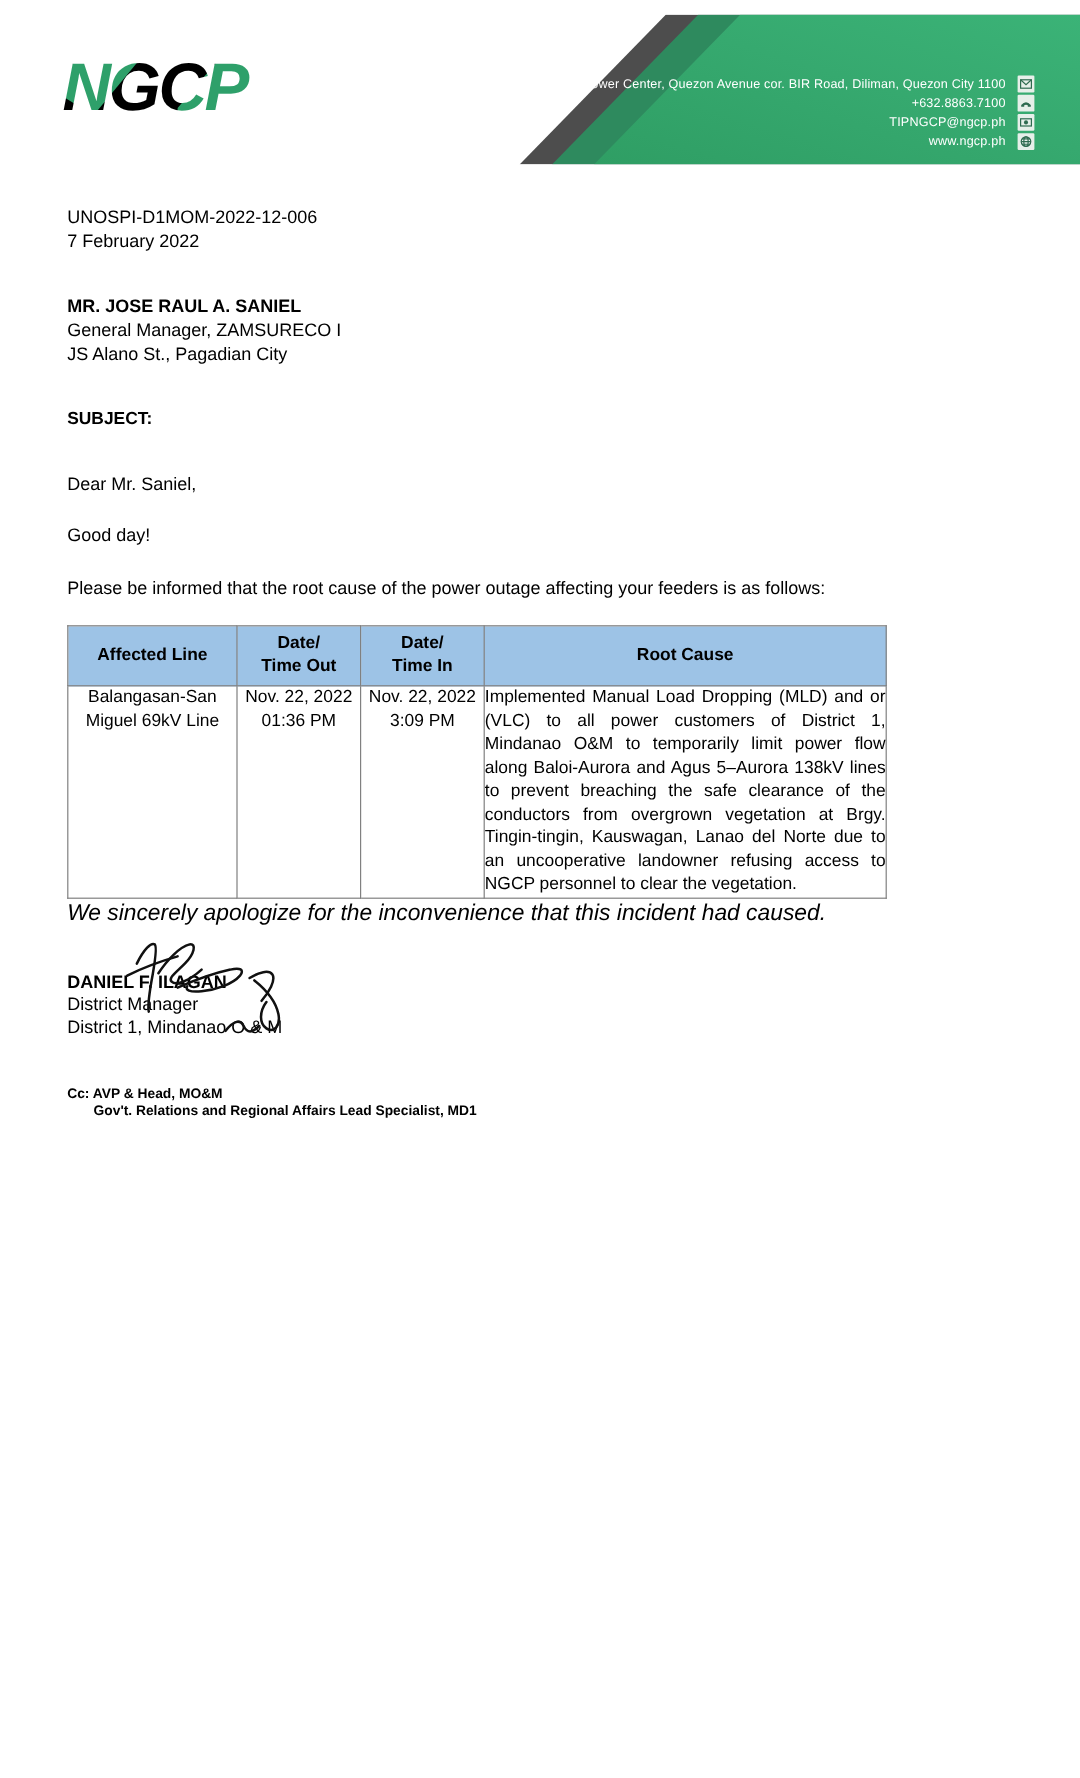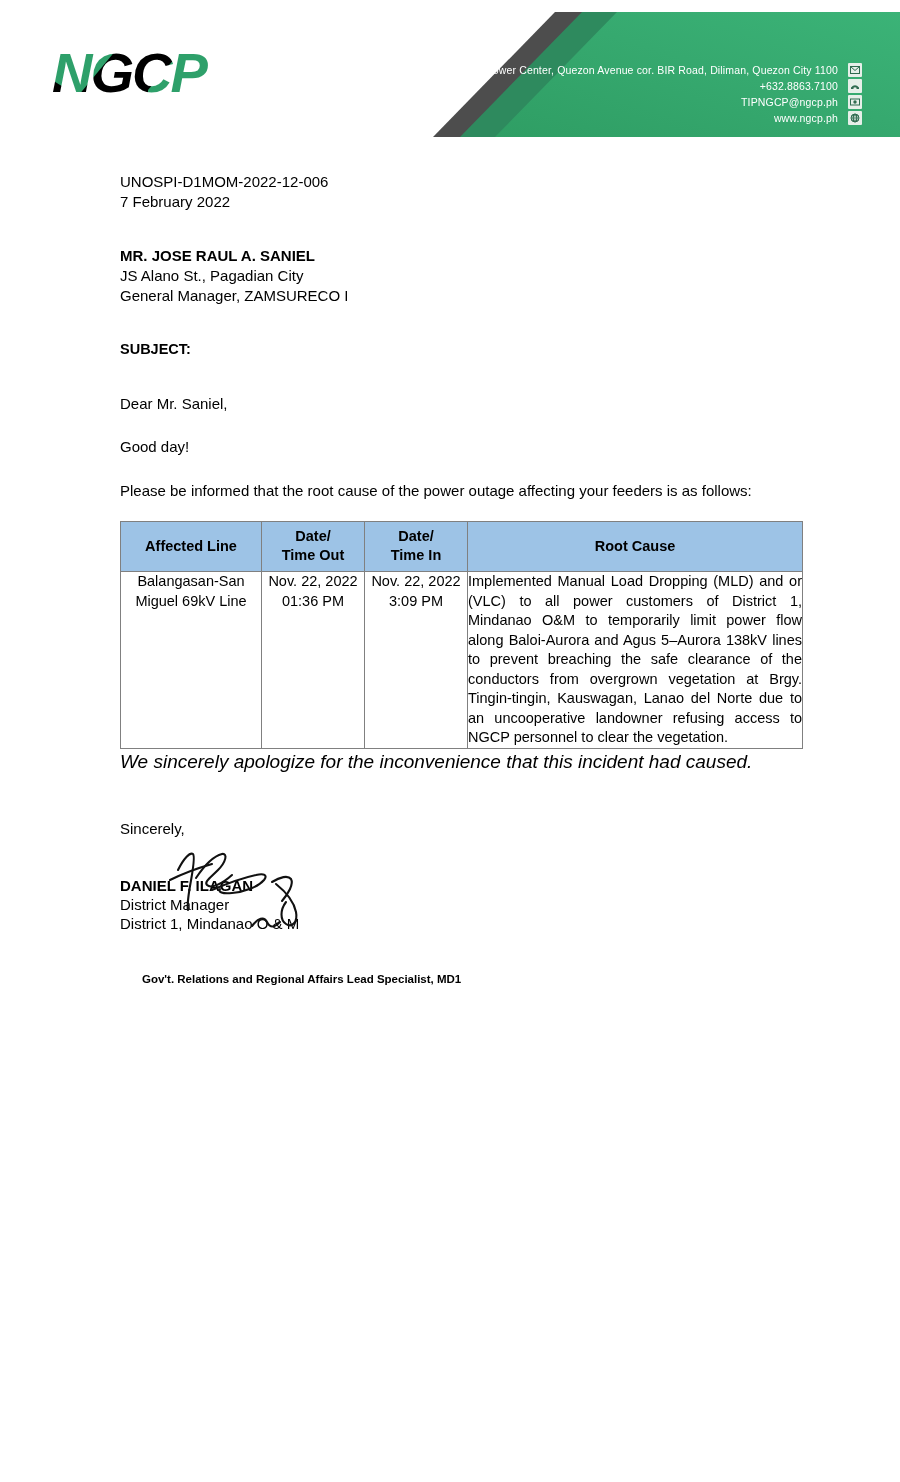--- a/index.html
+++ b/index.html
@@ -69,21 +69,21 @@
     justify-content: center;
     color: #2f6b50;
   }
 
   
   .doc {
     position: absolute;
     left: 0;
     top: 150px;
     width: 900px;
-    padding: 0 120px;
+    padding: 0 56px;
   }
 
   .ref-block { margin-top: 22px; font-size: 15px; line-height: 20px; }
 
   .addressee { margin-top: 34px; font-size: 15px; line-height: 20px; }
   .addressee .name { font-weight: bold; }
 
   .subject {
     margin-top: 33px;
     display: flex;
@@ -244,22 +244,22 @@
 
 <div class="doc">
 
   <div class="ref-block">
     <div>UNOSPI-D1MOM-2022-12-006</div>
     <div>7 February 2022</div>
   </div>
 
   <div class="addressee">
     <div class="name">MR. JOSE RAUL A. SANIEL</div>
+    <div>General Manager, ZAMSURECO I</div>
     <div>JS Alano St., Pagadian City</div>
-    <div>General Manager, ZAMSURECO I</div>
   </div>
 
   <div class="subject">
     <div class="slabel">SUBJECT:</div>
   </div>
 
   <div class="salutation">Dear Mr. Saniel,</div>
   <div class="goodday">Good day!</div>
   <div class="lead">Please be informed that the root cause of the power outage affecting your feeders is as follows:</div>
 
@@ -301,36 +301,36 @@
         </td>
         <td class="cause-cell">
           <p>Implemented Manual Load Dropping (MLD) and or (VLC) to all power customers of District 1, Mindanao O&amp;M to temporarily limit power flow along Baloi-Aurora and Agus 5–Aurora 138kV lines to prevent breaching the safe clearance of the conductors from overgrown vegetation at Brgy. Tingin-tingin, Kauswagan, Lanao del Norte due to an uncooperative landowner refusing access to NGCP personnel to clear the vegetation.</p>
         </td>
       </tr>
     </tbody>
   </table>
 
   <div class="apology">We sincerely apologize for the inconvenience that this incident had caused.</div>
 
-  <div class="sincerely">Sincerely,</div>
 
   <div class="sig-block">
     <svg class="signature" viewBox="0 0 180 88">
       <g fill="none" stroke="#111" stroke-width="2.1" stroke-linecap="round" stroke-linejoin="round">
         <path d="M18 26 C24 14, 30 8, 33 10 C35 12, 33 26, 30 42 C28 54, 27 62, 28 66"></path>
         <path d="M10 36 C22 30, 38 24, 52 20"></path>
         <path d="M36 34 C44 22, 54 12, 62 10 C68 9, 66 18, 58 26 C50 34, 44 38, 47 41 C51 45, 62 40, 72 31"></path>
         <path d="M52 46 C66 40, 82 34, 96 31 C104 29, 108 31, 104 36 C98 43, 84 48, 72 49 C62 50, 58 48, 60 45"></path>
         <path d="M112 38 C120 33, 128 31, 131 35 C134 40, 128 50, 122 57"></path>
         <path d="M116 40 C126 48, 134 58, 136 68 C138 78, 132 84, 126 80 C120 76, 120 66, 126 58"></path>
         <path d="M92 82 C98 74, 104 72, 107 78 C110 84, 114 84, 120 78"></path>
       </g>
     </svg>
     <div class="sig-name">DANIEL F. ILAGAN</div>
     <div>District Manager</div>
     <div>District 1, Mindanao O &amp; M</div>
   </div>
 
   <div class="cc-block">
+    <div class="cc1">Cc: AVP &amp; Head, MO&amp;M</div>
     <div class="cc2">Gov't. Relations and Regional Affairs Lead Specialist, MD1</div>
   </div>
 
 </div>
 
 </body></html>

